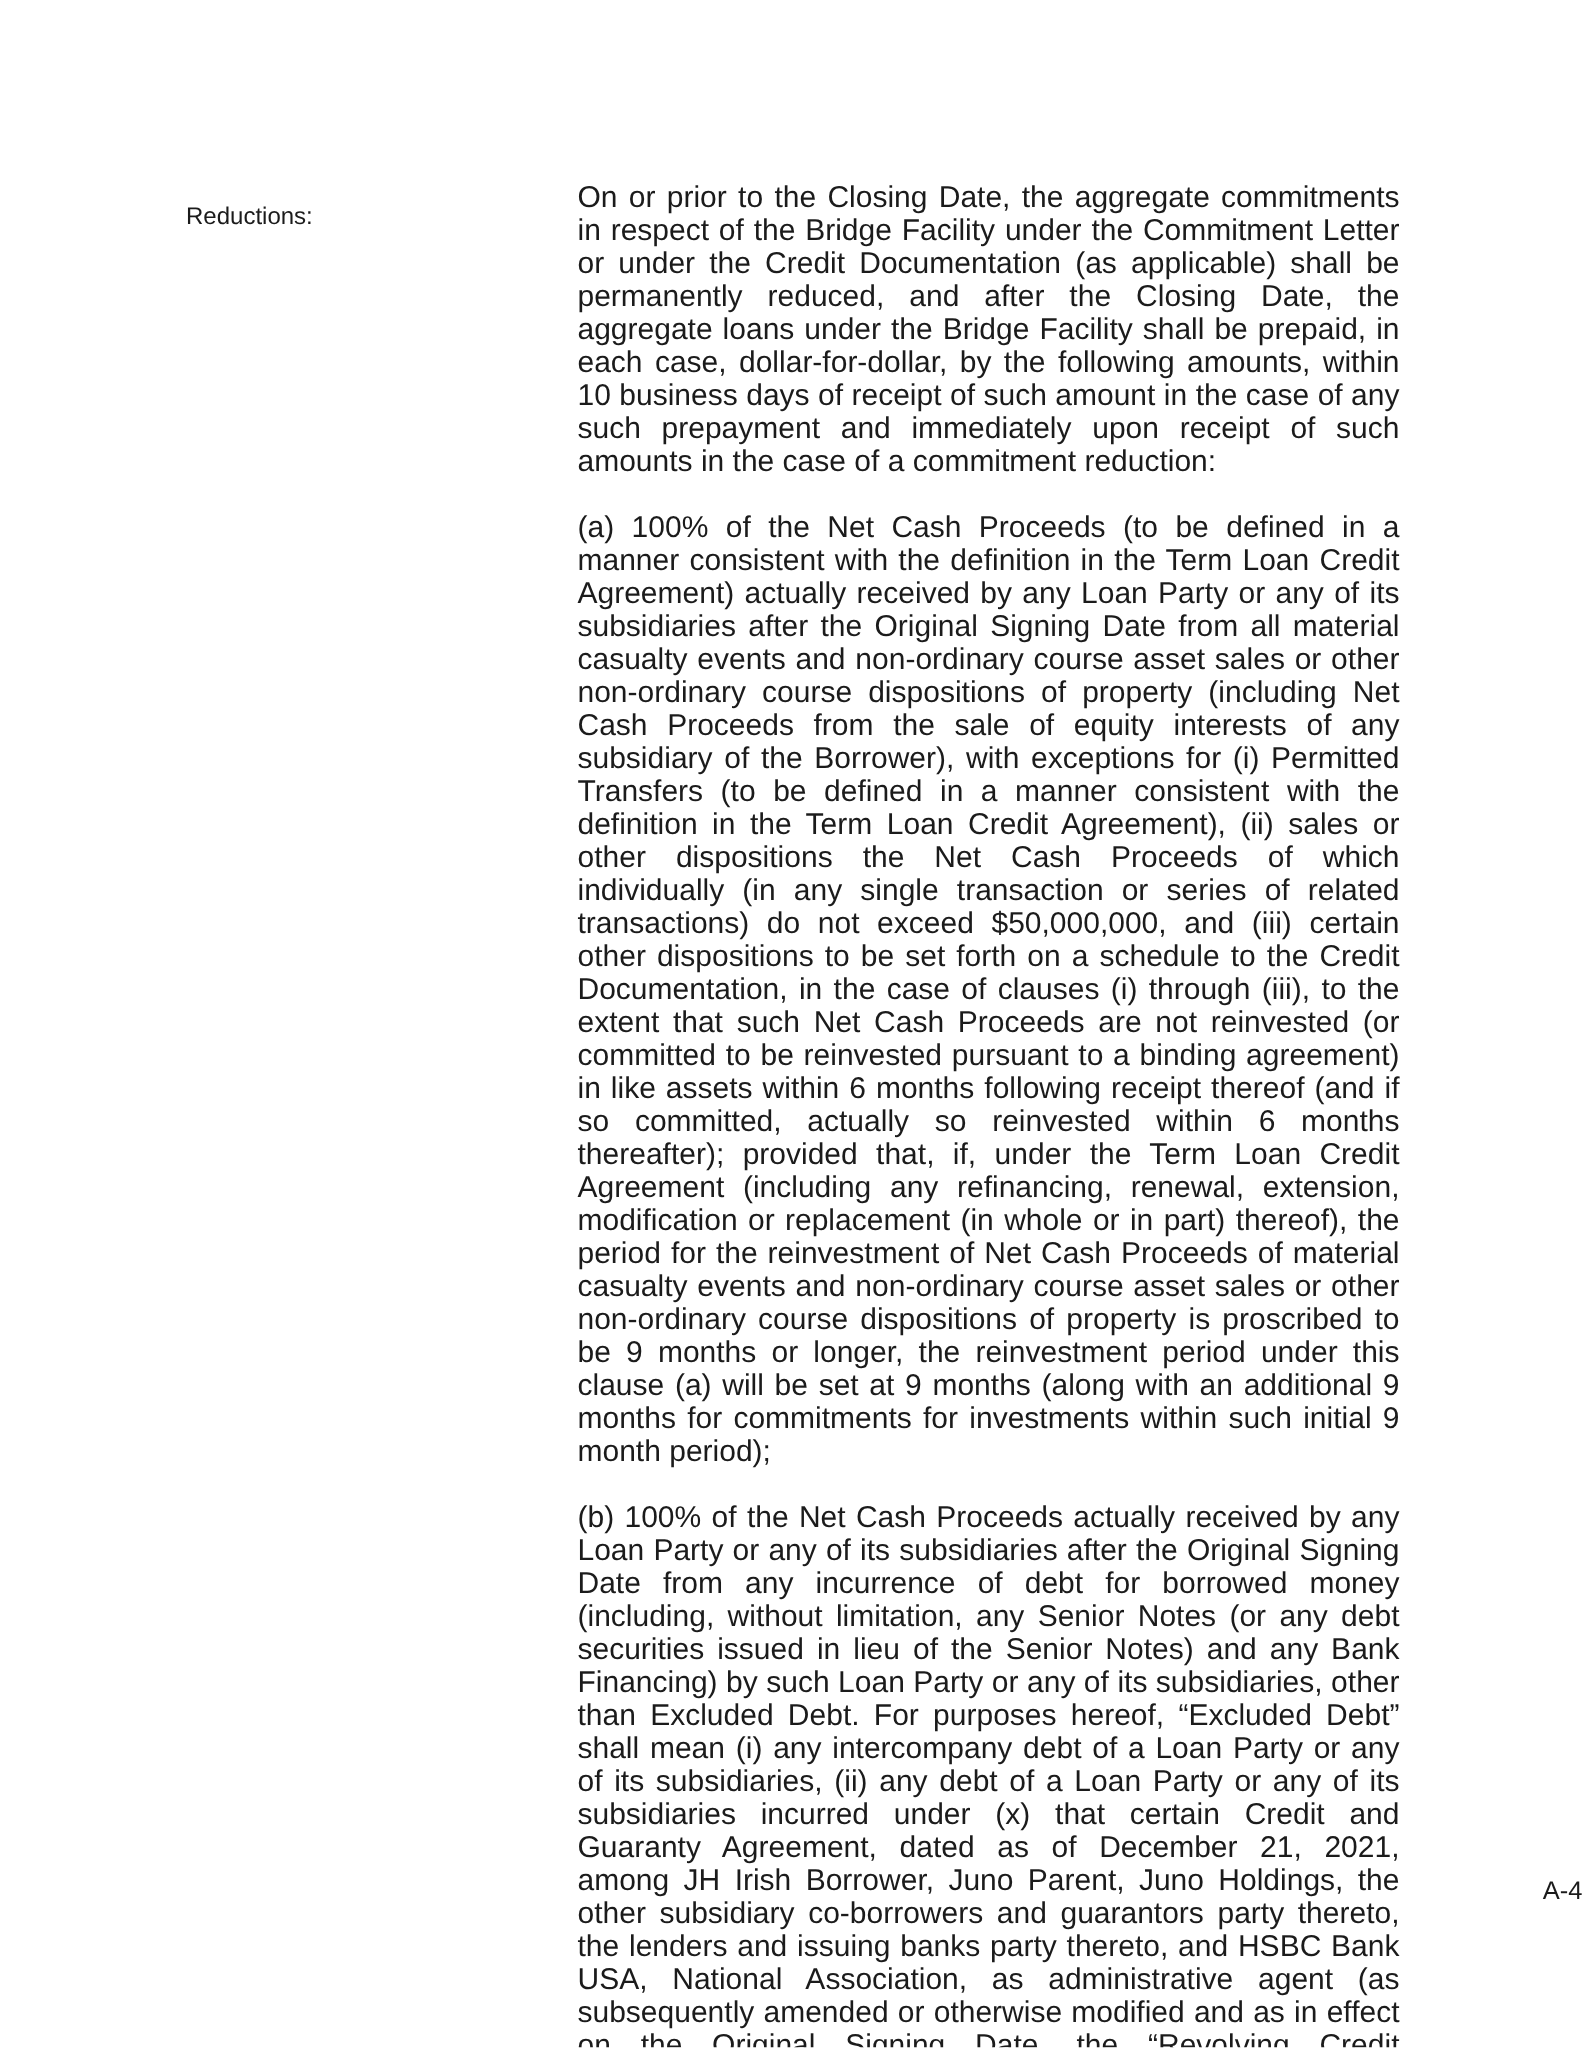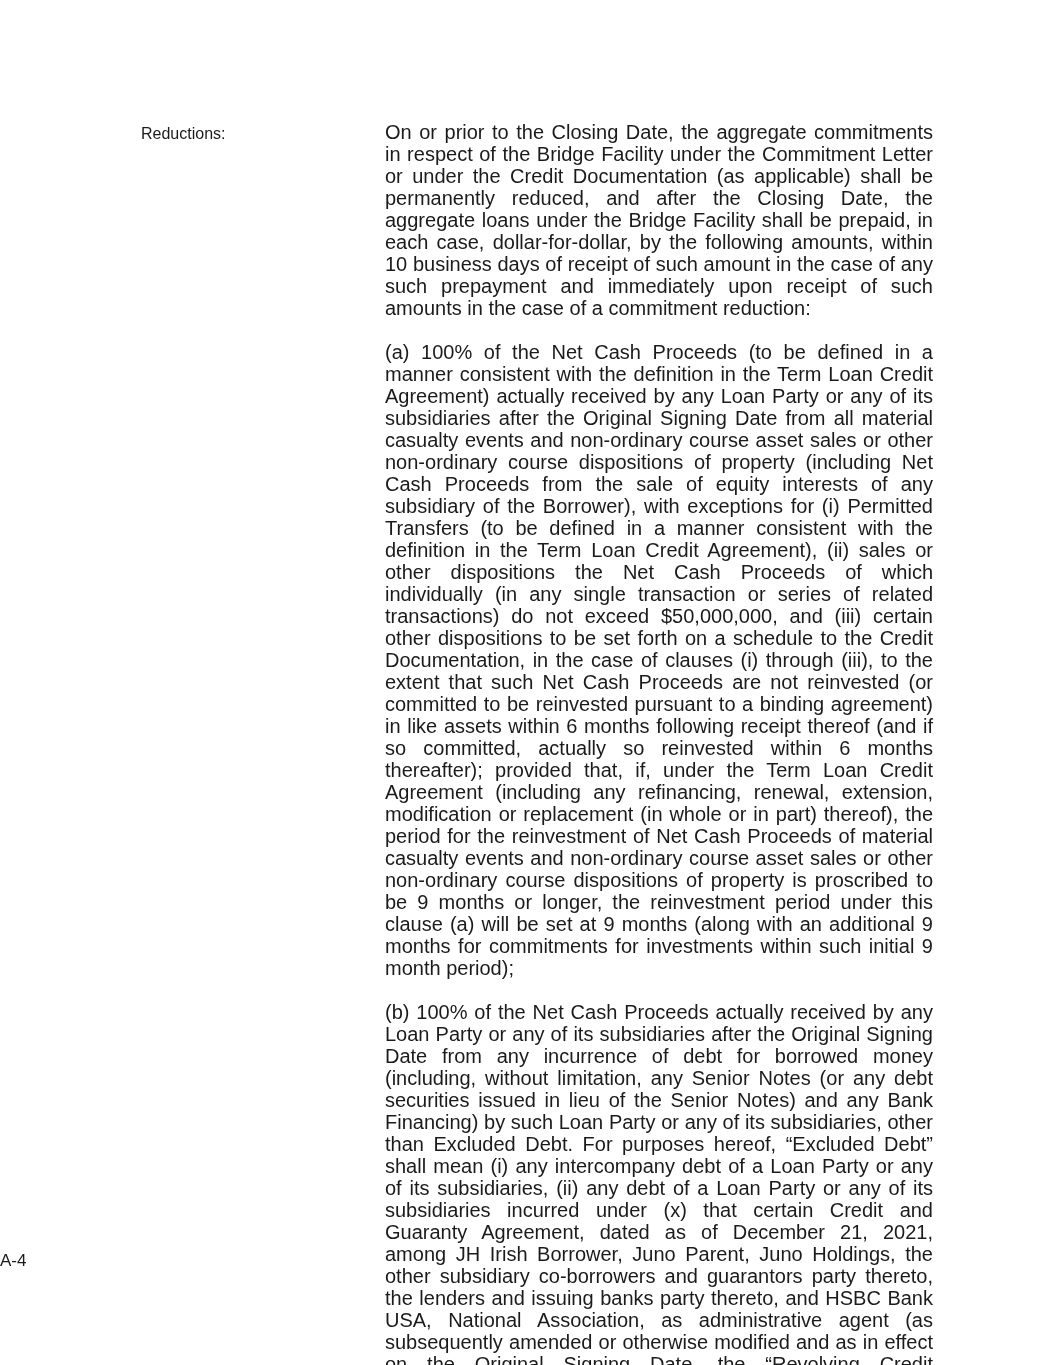--- a/index.html
+++ b/index.html
@@ -12,45 +12,44 @@
     width: 1055px;
     height: 1365px;
     background: #ffffff;
     font-family: "Liberation Sans", "DejaVu Sans", sans-serif;
     color: #1b1b1b;
     overflow: hidden;
   }
   .section-label {
     position: absolute;
     left: 124px;
-    top: 123px;
+    top: 134px;
     font-size: 16px;
     line-height: 22px;
     white-space: nowrap;
-    margin-left: 17px;
   }
   .body-col {
     position: absolute;
     left: 385px;
     top: 121px;
     width: 548px;
     font-size: 20px;
     line-height: 22px;
     text-align: justify;
   }
   .para {
     margin: 0 0 22px 0;
     padding: 0;
   }
   .page-number {
     position: absolute;
     left: 0;
     top: 1250px;
     width: 100%;
-    text-align: left;
+    text-align: right;
     font-size: 17px;
     line-height: 22px;
   }
 </style>
 </head>
 <body>
 
 <div class="page">
   <div class="section-label">Reductions:</div>
 

